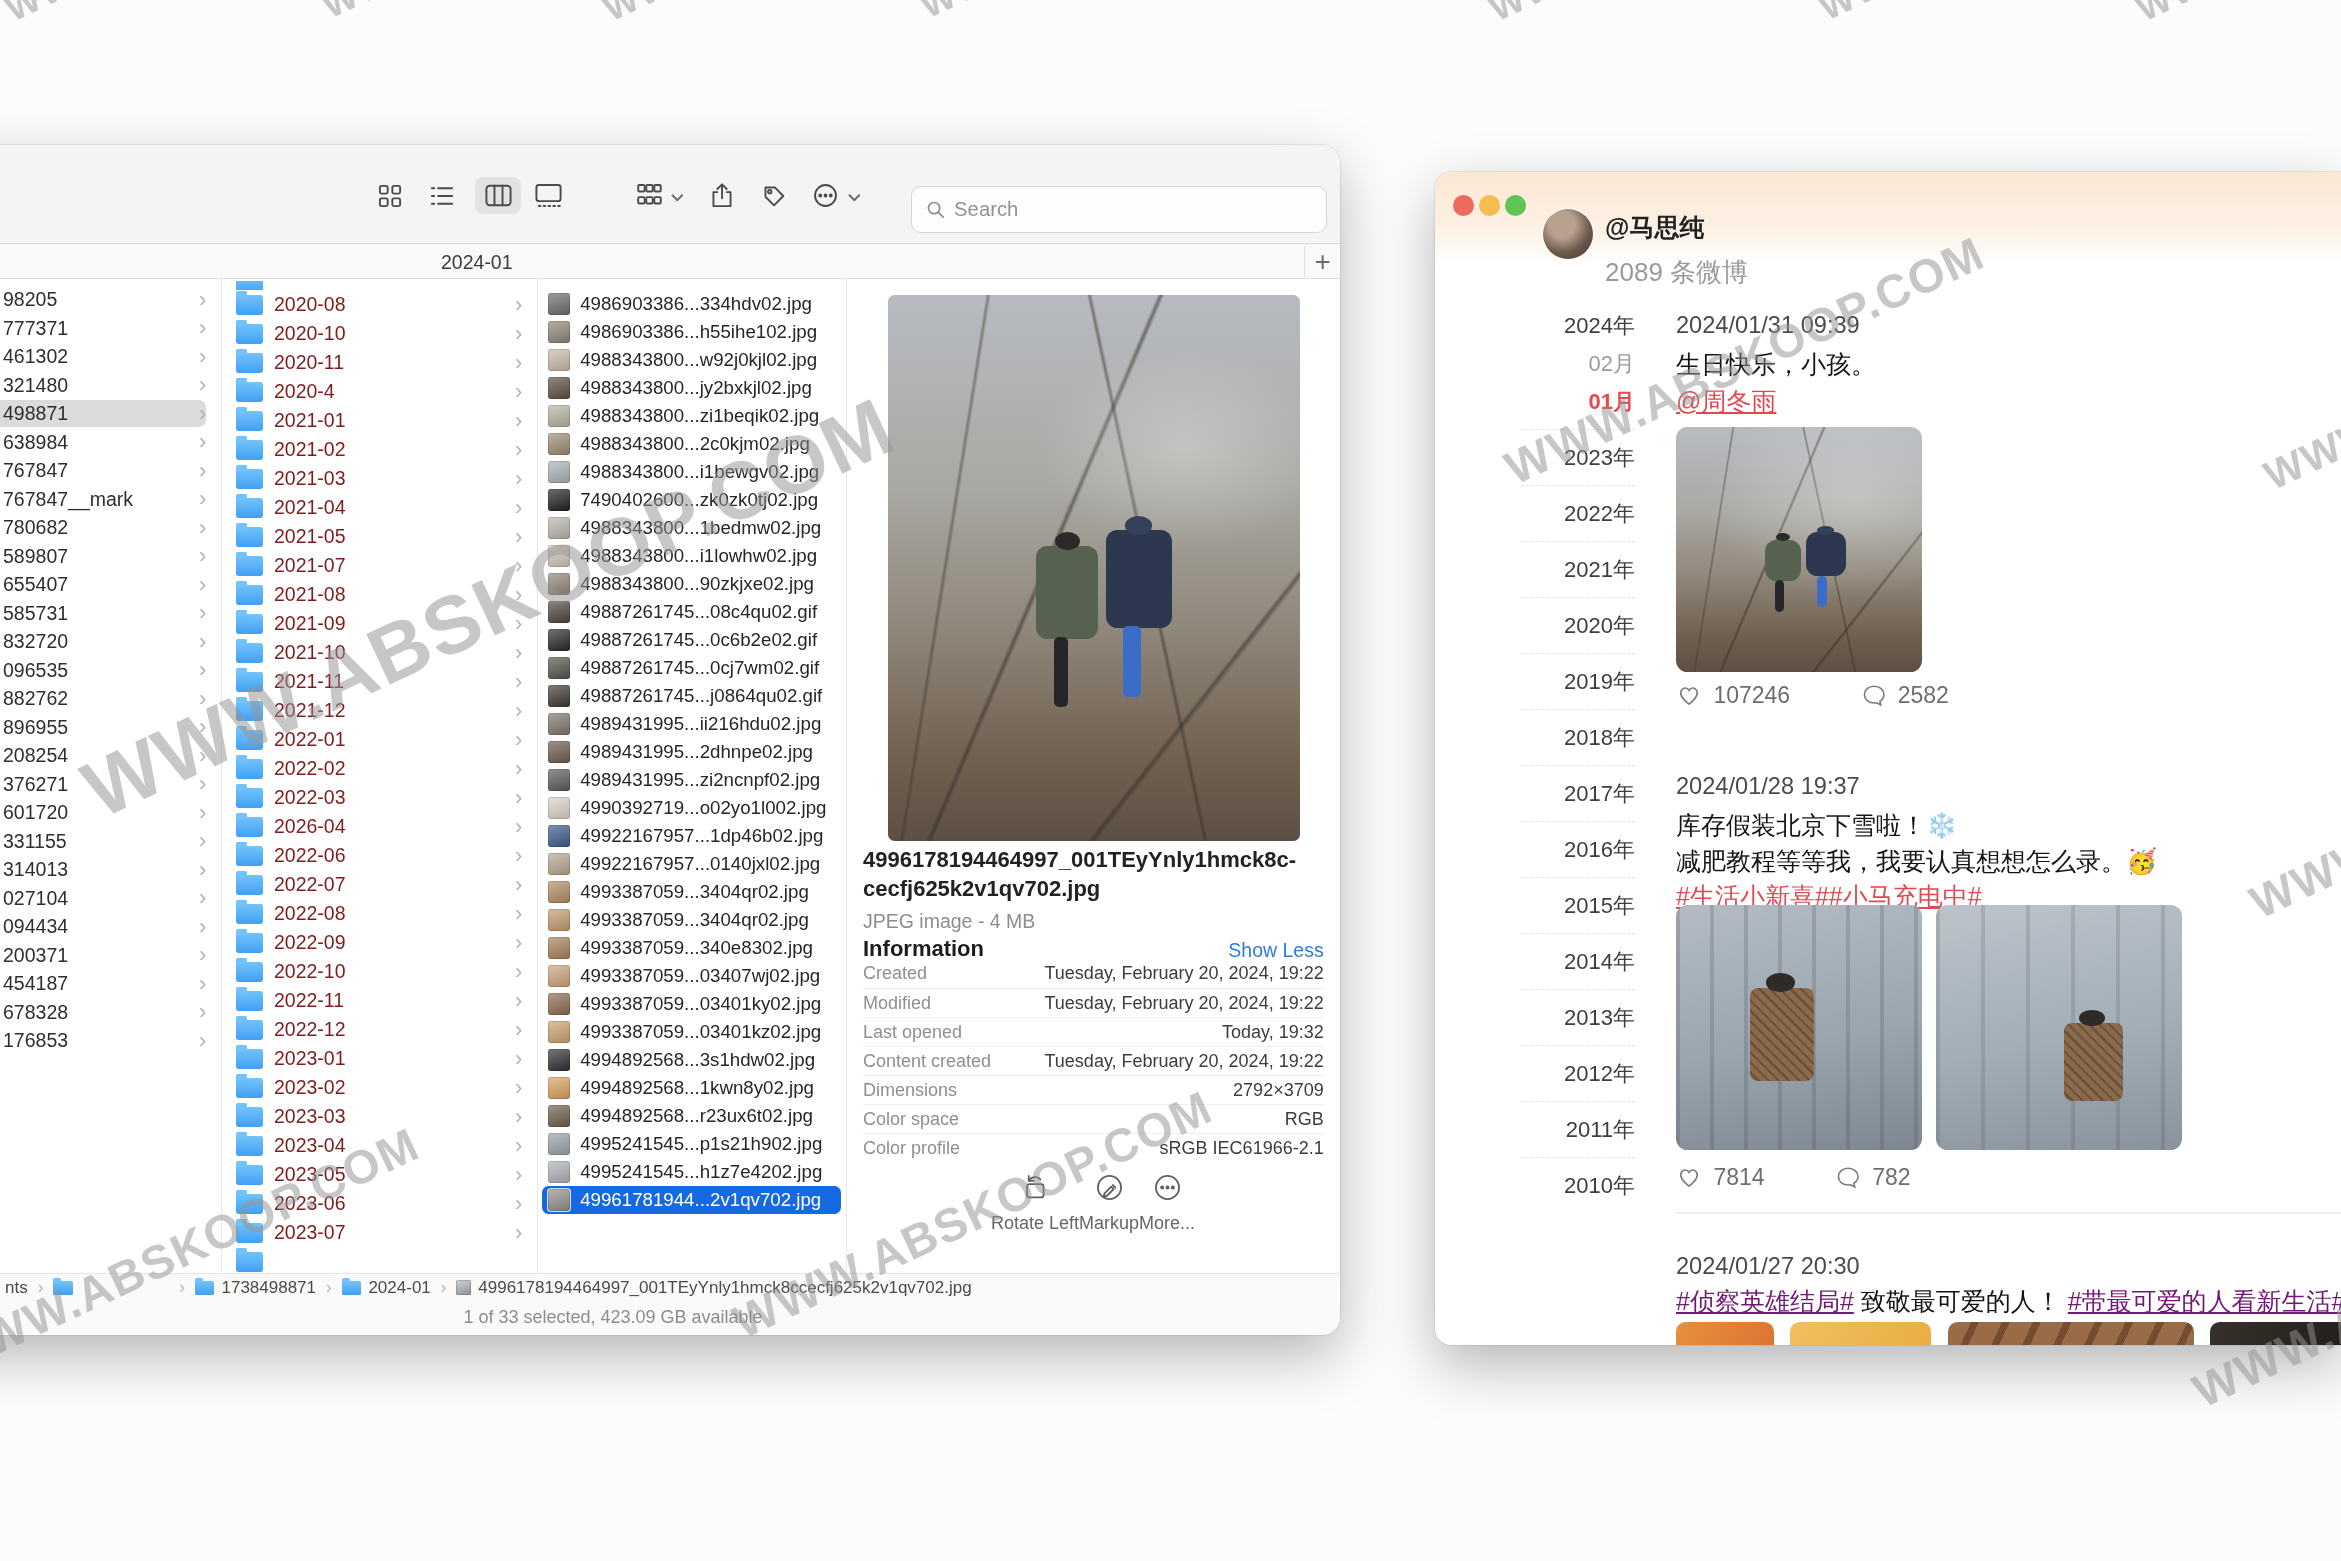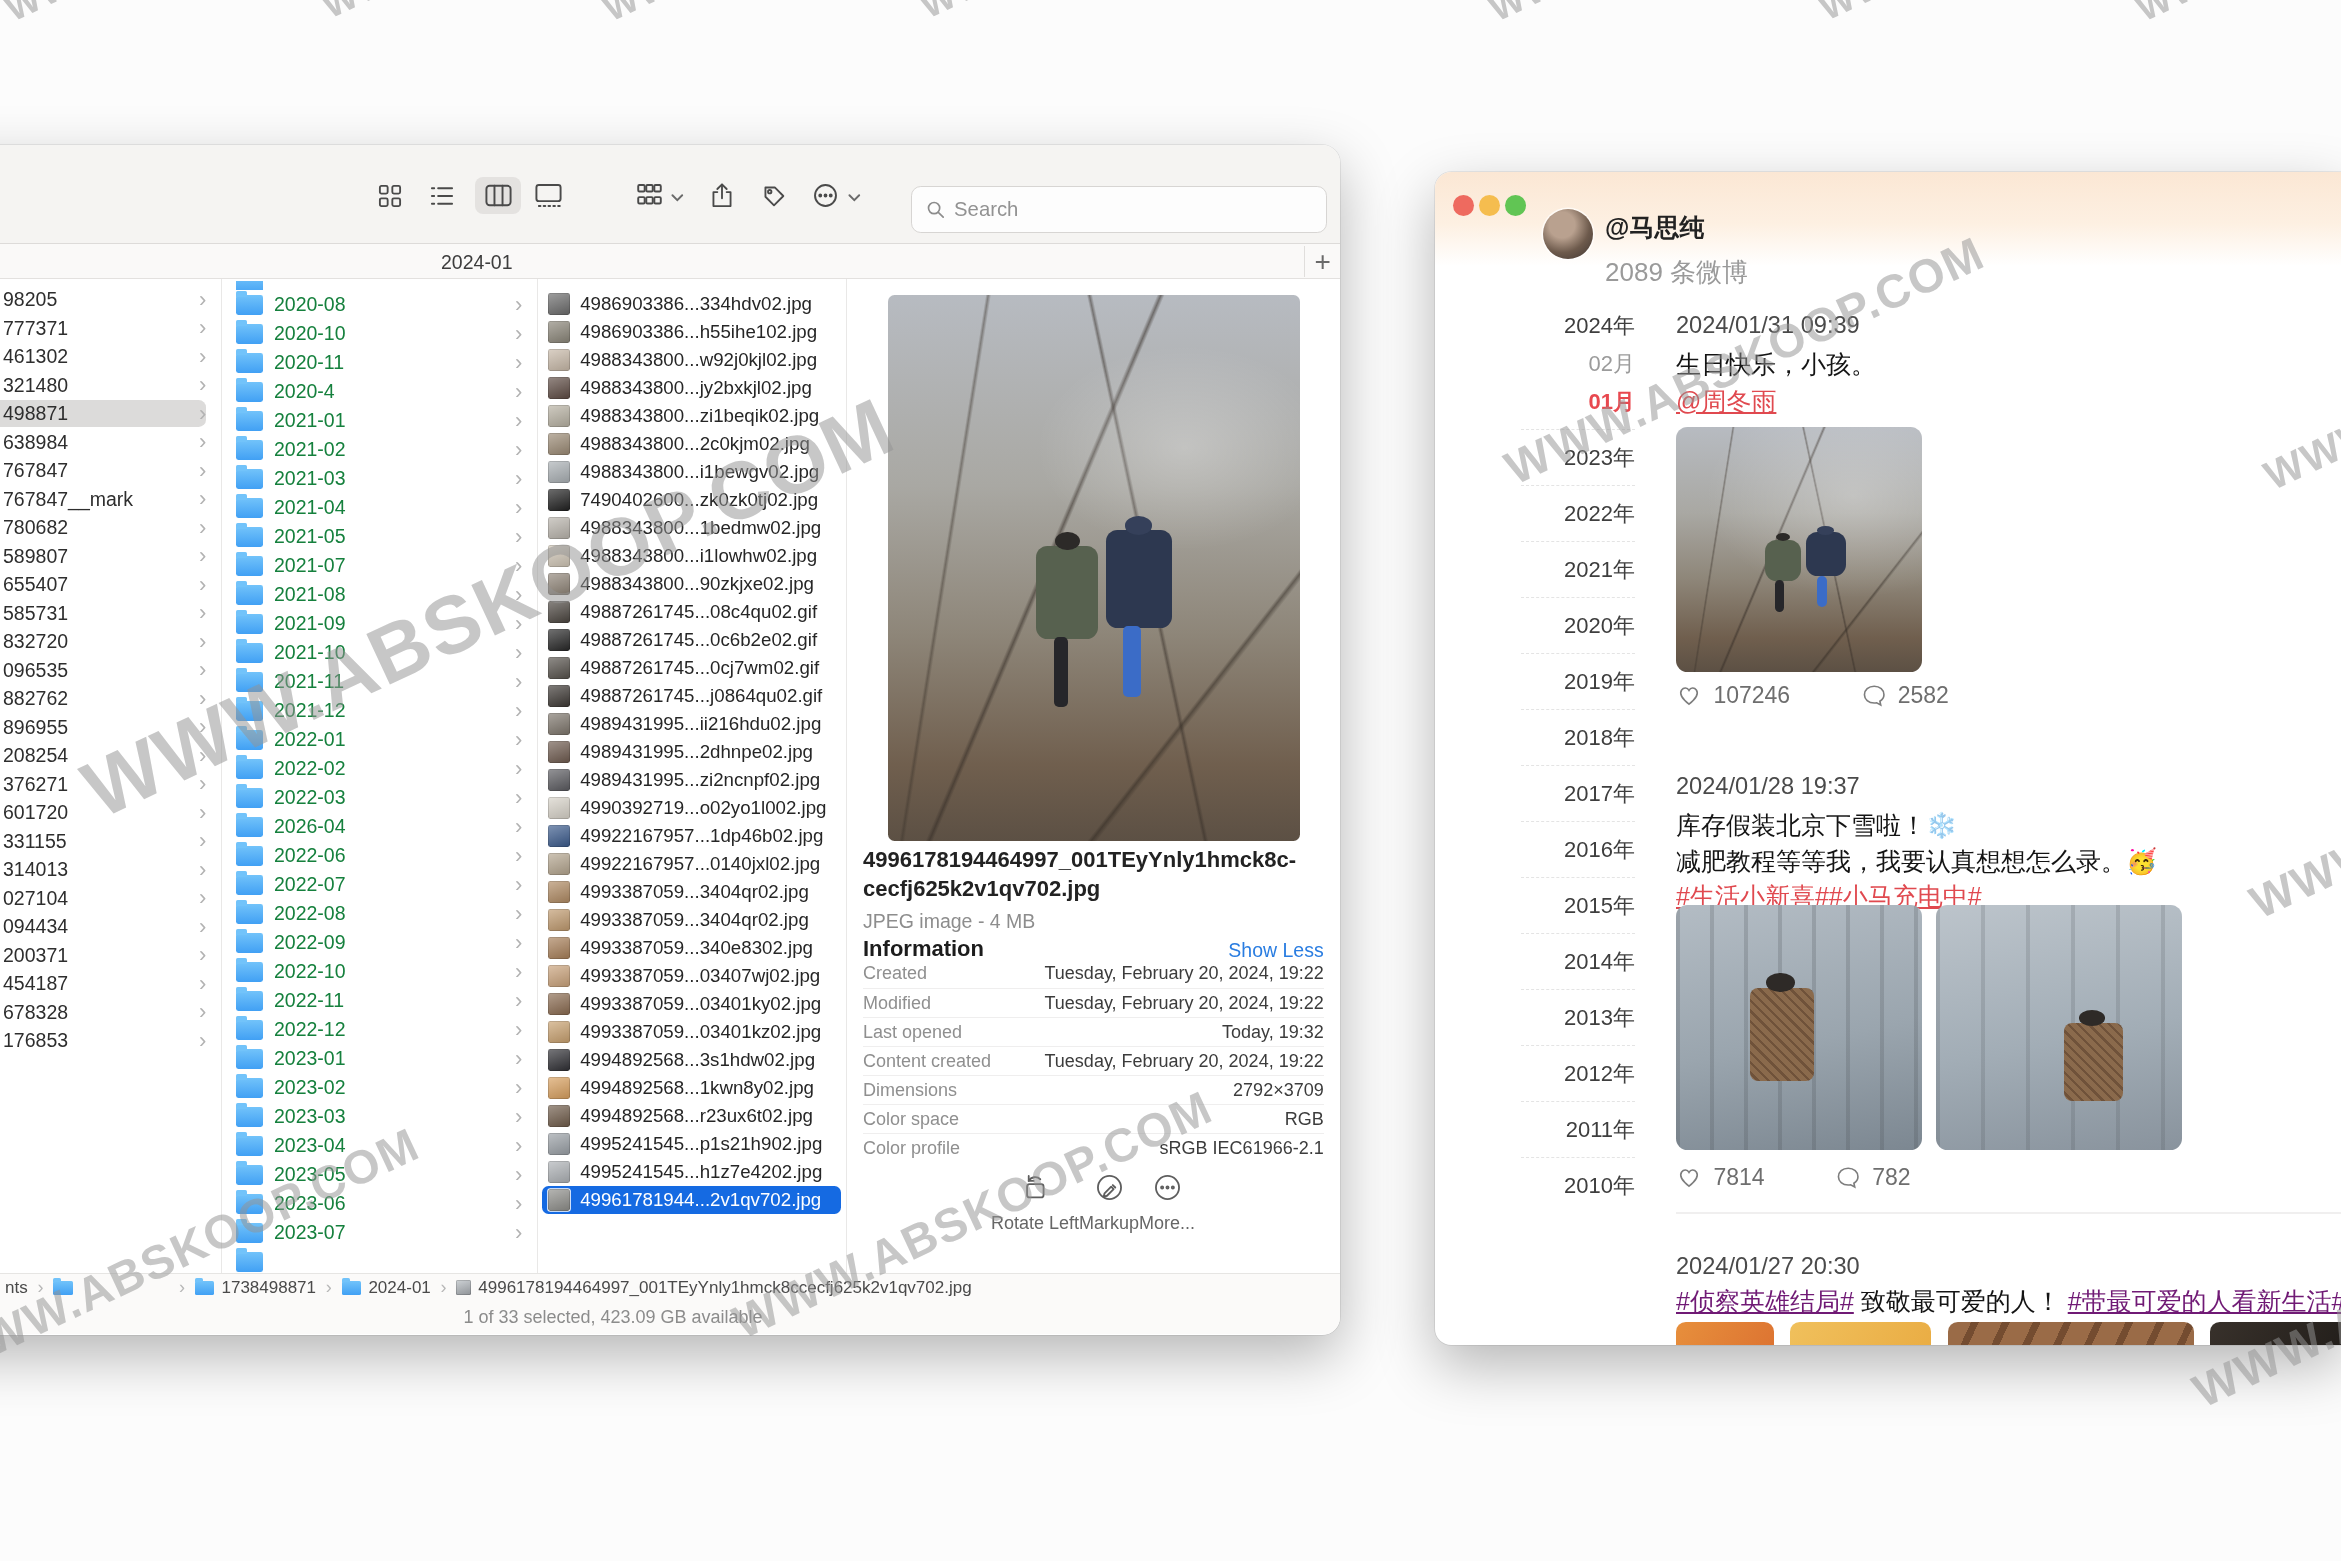--- a/index.html
+++ b/index.html
@@ -41,21 +41,21 @@
   .col1{left:335px;width:316px;padding-top:1.6px;}
   .col2{left:651px;width:309px;padding-top:10.6px;}
   .previewp{left:960px;width:494px;}
 
   .idrow{position:relative;display:flex;align-items:center;height:28.5px;padding:0 14.6px 0 117px;z-index:1;}
   .idrow .lbl{flex:1;font-size:19.5px;color:#2e2e2e;white-space:nowrap;overflow:hidden;}
   .idrow.sel::before{content:"";position:absolute;left:-24.4px;right:14.6px;top:0.8px;bottom:0.8px;background:#dcdbda;border-radius:7.3px;z-index:-1;}
   .chev{color:#b3b3b3;font-size:22px;line-height:1;}
 
   .frow{display:flex;align-items:center;gap:11.4px;height:29px;padding:0 14.6px 0 14.6px;}
-  .frow .lbl{flex:1;font-size:19.5px;color:#15803d;}
+  .frow .lbl{flex:1;font-size:19.5px;color:#7f1d1d;}
   .fold{position:relative;width:27px;height:19.5px;border-radius:2.4px;background:linear-gradient(180deg,#72c3fa,#41a0f4);flex:none;}
   .fold::before{content:"";position:absolute;top:-4.1px;left:0;width:11.4px;height:5.7px;border-radius:1.6px 1.6px 0 0;background:#72c3fa;}
   .sliver{overflow:hidden;}
 
   .xrow{display:flex;align-items:center;gap:9.8px;height:28px;margin:0 4.9px;padding:0 6.5px;border-radius:6.5px;}
   .xrow .lbl{flex:1;font-size:18.7px;color:#262626;white-space:nowrap;overflow:hidden;}
   .xrow.sel{background:#156ae2;}
   .xrow.sel .lbl{color:#fff;}
   .thumb{width:22px;height:22px;border-radius:2.4px;flex:none;box-shadow:inset 0 0 0 0.8px rgba(0,0,0,.18),0 0 0 0.8px #fff;}
 

